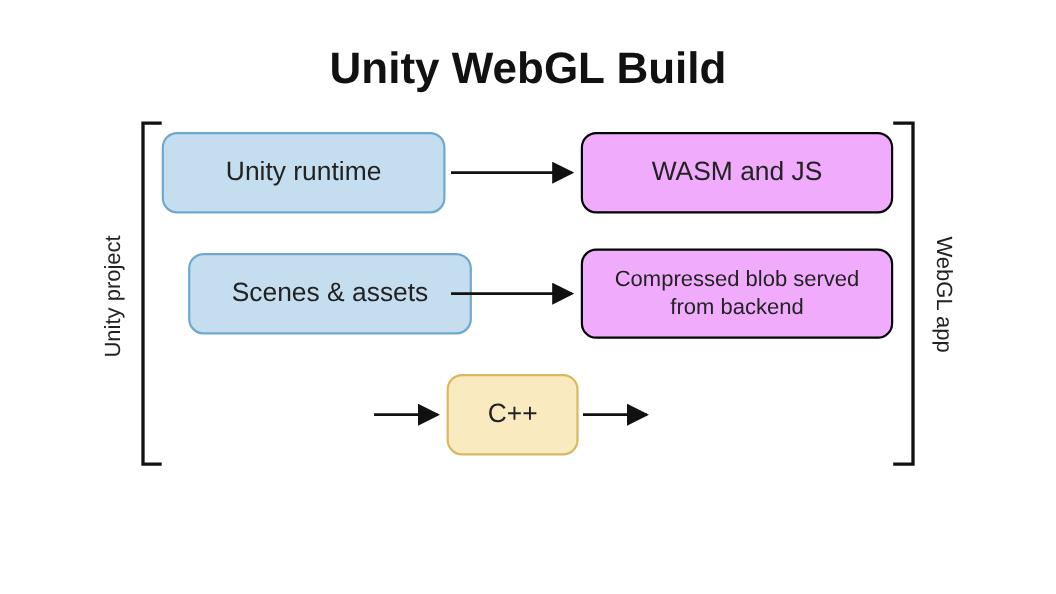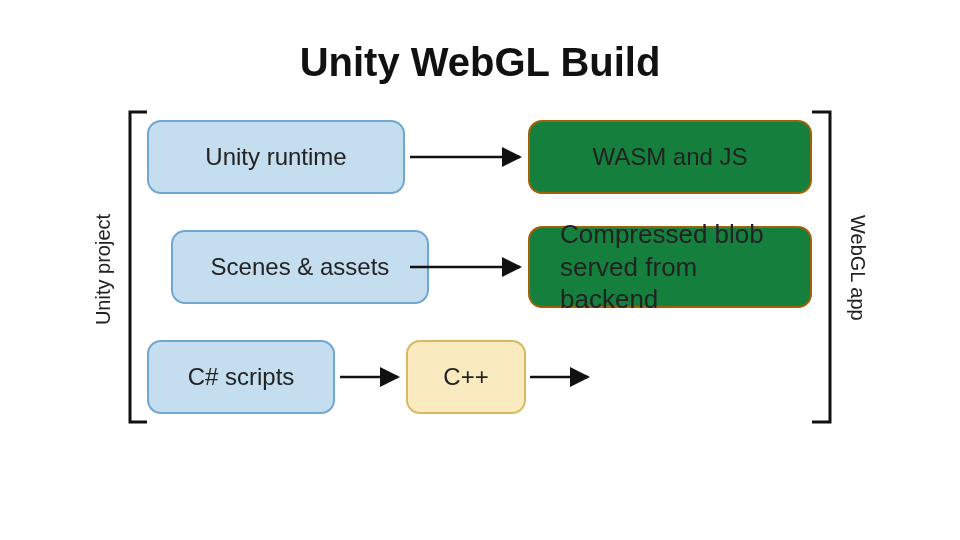--- a/index.html
+++ b/index.html
@@ -1,51 +1,48 @@
 <!DOCTYPE html>
 <html><head>
 <meta charset="utf-8">
 <style>
   * { box-sizing: border-box; margin: 0; padding: 0; }
   html, body { width: 960px; height: 540px; font-family: "Segoe UI", Arial, sans-serif; background: #fff; }
   .stage { position: relative; width: 960px; height: 540px; }
   .title { position: absolute; left: 0; right: 0; top: 40px; text-align: center; font-size: 40px; font-weight: 700; color: #111; }
-  .box { position: absolute; display: flex; align-items: center; justify-content: center; text-align: left; border-radius: 14px; font-size: 24px; line-height: 1.25; padding: 8px 30px; }
+  .box { position: absolute; display: flex; align-items: center; justify-content: center; text-align: center; border-radius: 14px; font-size: 24px; line-height: 1.25; padding: 8px 12px; }
   .blue  { background: #c4deef; border: 2px solid #6fa7cf; color: #222; }
-  .green { background: #15803d; border: 2px solid #a16207; color: #222; }
+  .green { background: #f0abfc; border: 2px solid #000000; color: #222; }
   .yellow{ background: #f9eac0; border: 2px solid #d9b85f; color: #222; }
   .bracket-label { position: absolute; font-size: 20px; color: #222; }
   .vlabel-left  { transform: rotate(-90deg); transform-origin: center; }
   .vlabel-right { writing-mode: vertical-rl; }
   svg.overlay { position: absolute; left: 0; top: 0; width: 960px; height: 540px; pointer-events: none; }
 </style>
 </head>
 <body>
 
 <div class="stage">
   <div class="title">Unity WebGL Build</div>
 
   <div class="box blue" style="left:147px; top:120px; width:258px; height:74px;">
     <span>Unity runtime</span>
   </div>
   <div class="box blue" style="left:147px; top:230px; width:258px; height:74px;margin-left:24px;">
     <span>Scenes &amp; assets</span>
   </div>
-  <div class="box blue" style="left:147px; top:340px; width:188px; height:74px;">
-    <span>C# scripts</span>
-  </div>
 
   <div class="box yellow" style="left:406px; top:340px; width:120px; height:74px;">
     <span>C++</span>
   </div>
 
   <div class="box green" style="left:528px; top:120px; width:284px; height:74px;">
     <span>WASM and JS</span>
   </div>
-  <div class="box green" style="left:528px; top:226px; width:284px; height:82px; font-size:26px;">
+  <div class="box green" style="left:528px; top:226px; width:284px; height:82px; font-size:20px;">
     <span>Compressed blob served from backend</span>
   </div>
 
   <div class="bracket-label vlabel-left" style="left:48px; top:258px;">Unity project</div>
   <div class="bracket-label vlabel-right" style="left:846px; top:215px;">WebGL app</div>
 
   <svg class="overlay" viewBox="0 0 960 540">
     <defs>
       <marker id="ah" viewBox="0 0 10 10" refX="9" refY="5" markerWidth="8" markerHeight="8" orient="auto">
         <path d="M0,0 L10,5 L0,10 z" fill="#111"></path>

